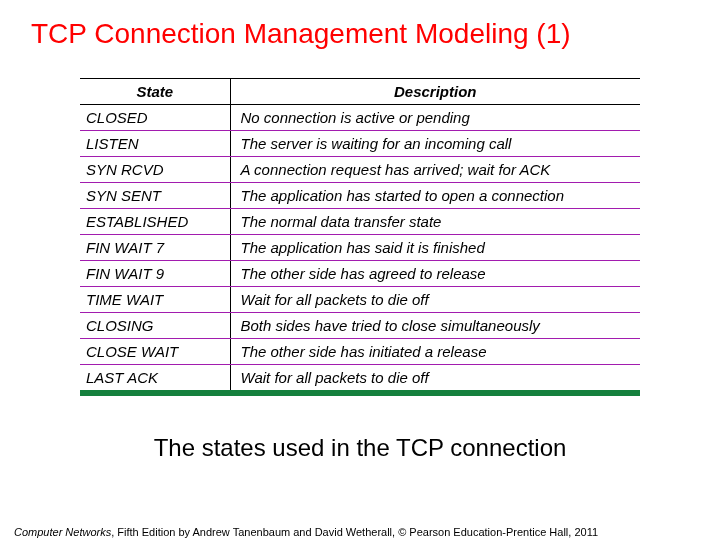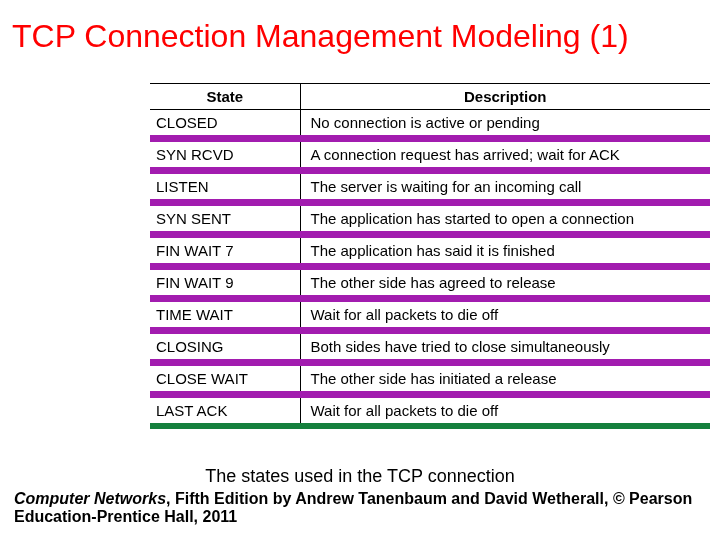--- a/index.html
+++ b/index.html
@@ -10,71 +10,72 @@
     body {
       width: 720px;
       height: 540px;
       background: #ffffff;
       font-family: Arial, Helvetica, sans-serif;
       padding: 18px 10px 10px 10px;
       position: relative;
     }
     .title {
       color: #ff0000;
-      font-size: 32px;
+      font-size: 28px;
       font-weight: normal;
       margin-bottom: 28px;
       padding-left: 2px;
+      margin-left: 19px;
     }
     .table-wrap {
       display: flex;
-      justify-content: flex-end;
+      justify-content: center;
+      font-style: italic;
     }
     table {
       border-collapse: collapse;
       width: 560px;
     }
     th {
       font-weight: bold;
       text-align: center;
       font-size: 15px;
       padding: 4px 8px;
       border-top: 1px solid #000;
       border-bottom: 1px solid #000;
     }
     th:first-child, td:first-child {
       border-right: 1px solid #000;
       width: 150px;
     }
     td {
       font-size: 15px;
       padding: 4px 8px 4px 10px;
-      border-bottom: 7px solid #a21caf;
+      border-bottom: 1px solid #a21caf;
       text-align: left;
     }
     td:first-child {
       padding-left: 6px;
     }
     tbody tr:last-child td {
       border-bottom: 6px solid #15803d;
     }
     .caption {
       text-align: center;
-      font-size: 18px;
+      font-size: 24px;
       margin-top: 36px;
       line-height: 1.3;
     }
     .footer {
       position: absolute;
-      bottom: 14px;
+      bottom: 2px;
       left: 14px;
       right: 14px;
-      font-size: 16px;
+      font-size: 11px;
       color: #000;
-      font-weight: bold;
     }
     .footer .book-title {
       font-style: italic;
     }
   </style>
 </head>
 <body>
 
 <h1 class="title">TCP Connection Management Modeling (1)</h1>
 
@@ -85,30 +86,34 @@
         <th>State</th>
         <th>Description</th>
       </tr>
     </thead>
     <tbody>
         <tr>
           <td>CLOSED</td>
           <td>No connection is active or pending</td>
         </tr>
         <tr>
+          <td>LISTEN</td>
+          <td>The server is waiting for an incoming call</td>
+        </tr>
+        <tr>
           <td>SYN RCVD</td>
           <td>A connection request has arrived; wait for ACK</td>
         </tr>
         <tr>
-          <td>LISTEN</td>
-          <td>The server is waiting for an incoming call</td>
+          <td>SYN SENT</td>
+          <td>The application has started to open a connection</td>
         </tr>
         <tr>
-          <td>SYN SENT</td>
-          <td>The application has started to open a connection</td>
+          <td>ESTABLISHED</td>
+          <td>The normal data transfer state</td>
         </tr>
         <tr>
           <td>FIN WAIT 7</td>
           <td>The application has said it is finished</td>
         </tr>
         <tr>
           <td>FIN WAIT 9</td>
           <td>The other side has agreed to release</td>
         </tr>
         <tr>

